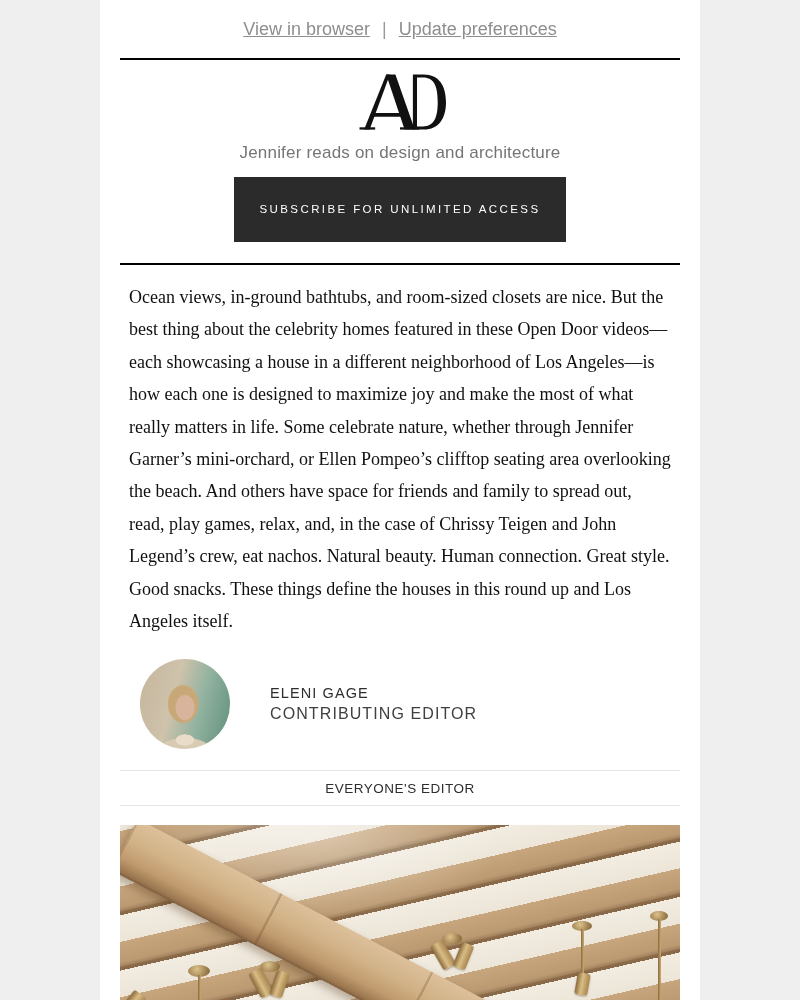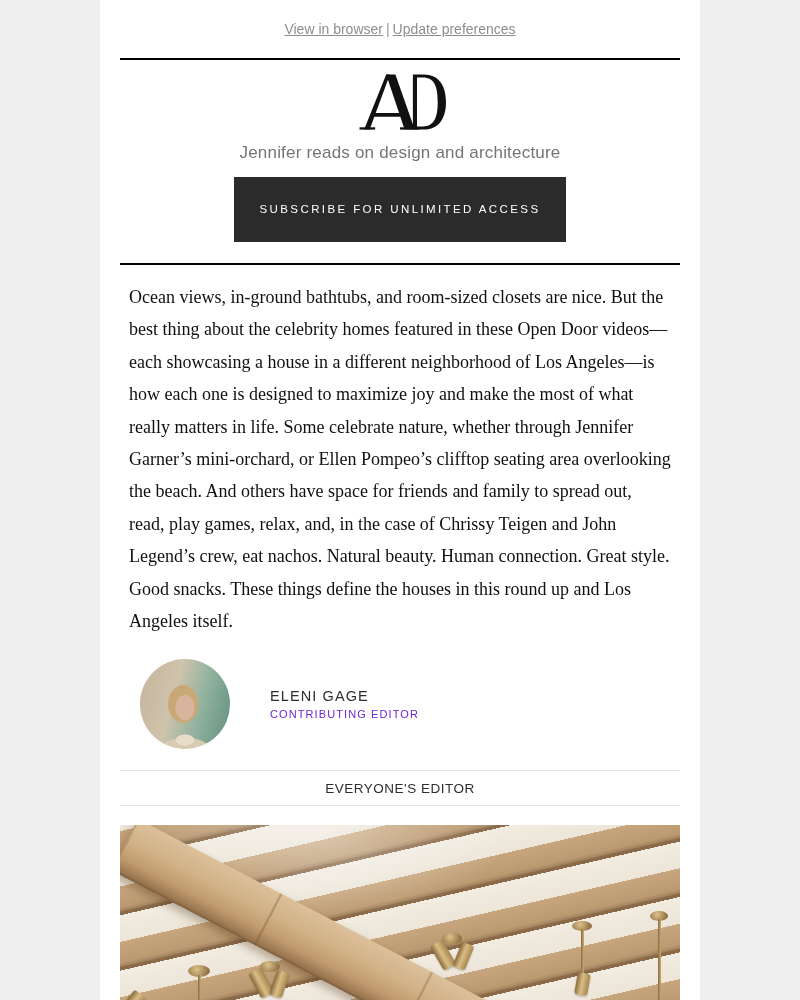--- a/index.html
+++ b/index.html
@@ -10,22 +10,22 @@
   }
   .email-col {
     width:600px; height:1000px; margin:0 auto;
     background:#ffffff;
   }
   .inner { margin:0 20px; }
 
   
   .topbar {
     height:60px; border-bottom:2px solid #000;
-    display:flex; align-items:center; justify-content:center; gap:3px;
-    font-size:14px; color:#8e8e8e;
+    display:flex; align-items:center; justify-content:center; gap:12px;
+    font-size:18px; color:#8e8e8e;
   }
   .topbar a { color:#8e8e8e; text-decoration:underline; cursor:pointer; }
   .topbar .sep { color:#9a9a9a; }
 
   
   .masthead {
     border-bottom:2px solid #000;
     text-align:center;
     padding:10px 0 21px;
   }
@@ -66,21 +66,21 @@
       radial-gradient(ellipse 15px 20px at 50% 54%, #d9b49c 60%, rgba(217,180,156,0) 66%),
       radial-gradient(ellipse 25px 31px at 48% 50%, #c9a877 58%, rgba(201,168,119,0) 64%),
       radial-gradient(ellipse 40px 20px at 50% 102%, #d9cab2 62%, rgba(217,202,178,0) 68%),
       linear-gradient(105deg, #c5b49c 0%, #cfc3ab 38%, #93b3a0 64%, #5e8f7c 100%);
   }
   .author-name {
     font-size:14.5px; letter-spacing:1.1px; color:#2e2e2e; font-weight:400;
   }
   .author-role {
     margin-top:4px;
-    font-size:11px; letter-spacing:1.1px; color:#6d28d9;
+    font-size:16px; letter-spacing:1.1px; color:#404040;
   }
 
   
   .section-head {
     border-top:1px solid #e4e4e4; border-bottom:1px solid #e4e4e4;
     height:36px; display:flex; align-items:center; justify-content:center;
     font-size:13.5px; letter-spacing:.5px; color:#2e2e2e;
   }
 
   

